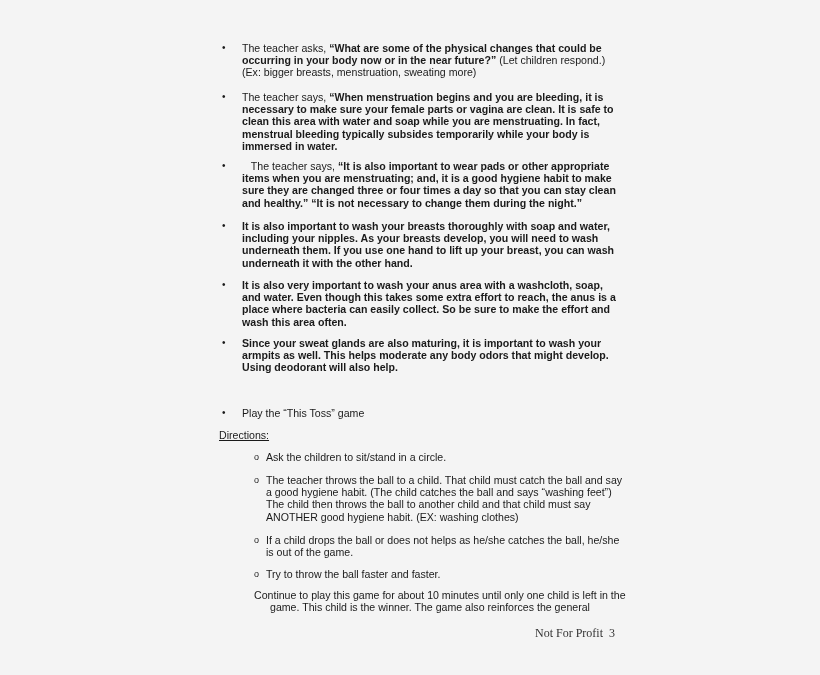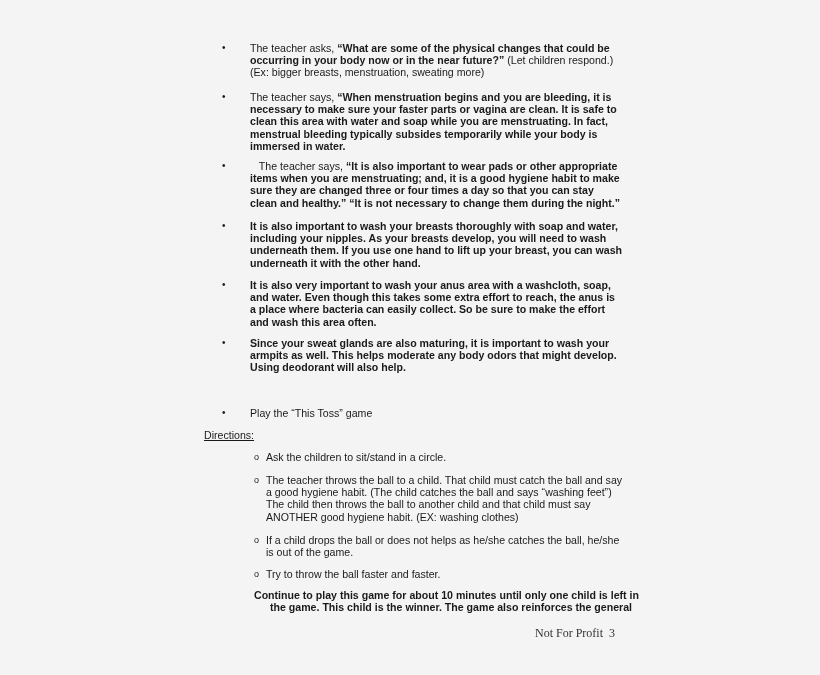--- a/index.html
+++ b/index.html
@@ -29,27 +29,27 @@
     line-height: 12.2px;
   }
   .bullet-item .dot {
     position: absolute;
     left: 0;
     top: 0;
     width: 12px;
     font-size: 10px;
   }
   .bullet-item .text {
-    margin-left: 28px;
+    margin-left: 20px;
     display: block;
   }
   .b { font-weight: bold; }
   .directions {
     position: absolute;
-    left: 204px;
+    left: 219px;
     top: 429px;
     font-size: 10.6px;
     text-decoration: underline;
   }
   .sub-item {
     position: absolute;
     left: 254px;
     width: 370px;
     font-size: 10.6px;
     line-height: 12.2px;
@@ -66,21 +66,20 @@
   }
   .continue {
     position: absolute;
     left: 254px;
     top: 589px;
     width: 370px;
     font-size: 10.6px;
     line-height: 12.2px;
     padding-left: 16px;
     text-indent: -16px;
-    font-weight: bold;
   }
   .footer {
     position: absolute;
     top: 626px;
     font-family: "Liberation Serif", serif;
     font-size: 12px;
     color: #333;
   }
 </style>
 </head>
@@ -88,21 +87,21 @@
 
 <div class="page">
 
   <div class="bullet-item" style="top:42px;">
     <span class="dot">•</span>
     <span class="text"><span> The teacher asks, </span><span class="b">“What are some of the physical changes that could be occurring in your body now or in the near future?”</span><span> (Let children respond.) (Ex: bigger breasts, menstruation, sweating more)</span></span>
   </div>
 
   <div class="bullet-item" style="top:91px;">
     <span class="dot">•</span>
-    <span class="text"><span>The teacher says, </span><span class="b">“When menstruation begins and you are bleeding, it is necessary to make sure your faster parts or vagina are clean. It is safe to clean this area with water and soap while you are menstruating. In fact, menstrual bleeding typically subsides temporarily while your body is immersed in water.</span></span>
+    <span class="text"><span>The teacher says, </span><span class="b">“When menstruation begins and you are bleeding, it is necessary to make sure your female parts or vagina are clean. It is safe to clean this area with water and soap while you are menstruating. In fact, menstrual bleeding typically subsides temporarily while your body is immersed in water.</span></span>
   </div>
 
   <div class="bullet-item" style="top:160px;">
     <span class="dot">•</span>
     <span class="text" style="white-space:pre-wrap;"><span>   The teacher says, </span><span class="b">“It is also important to wear pads or other appropriate items when you are menstruating; and, it is a good hygiene habit to make sure they are changed three or four times a day so that you can stay clean and healthy.” “It is not necessary to change them during the night.”</span></span>
   </div>
 
   <div class="bullet-item" style="top:220px;">
     <span class="dot">•</span>
     <span class="text b">It is also important to wash your breasts thoroughly with soap and water, including your nipples.  As your breasts develop, you will need to wash underneath them.  If you use one hand to lift up your breast, you can wash underneath it with the other hand.</span>

